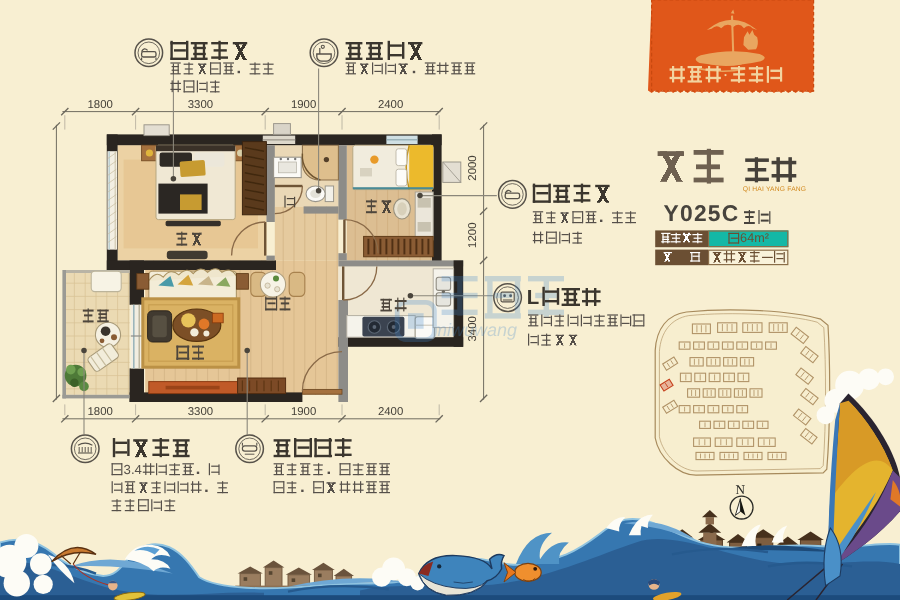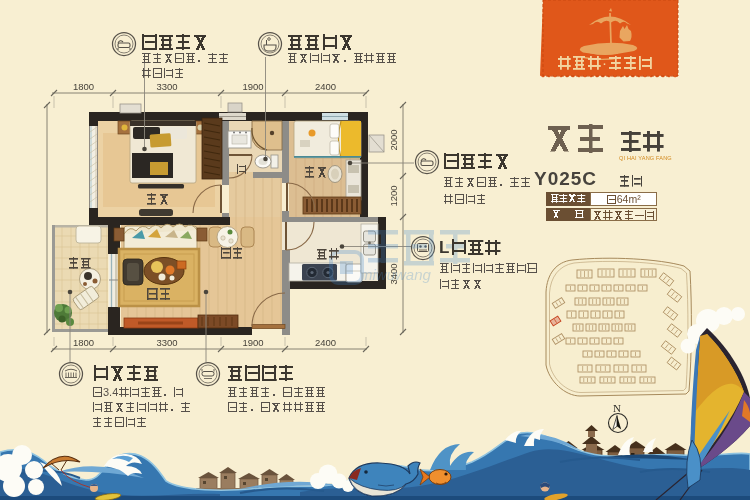--- a/index.html
+++ b/index.html
@@ -1089,22 +1089,22 @@
 <div class="ab " style="left:557px;top:54px;font-size:15px;color:#f2d4a0;letter-spacing:1px"><i class="k k3"></i><i class="k k6"></i><i class="k k3"></i><span class="lt">·</span><i class="k k1"></i><i class="k k1"></i><i class="k k5"></i></div>
 
 <div class="ab " style="left:544px;top:121px;font-size:31px;color:#6e6050;font-weight:bold;letter-spacing:2px"><i class="k k4"></i><i class="k k1"></i></div>
 
 <div class="ab " style="left:619px;top:128px;font-size:23px;color:#46413a;font-weight:bold"><i class="k k1"></i><i class="k k3"></i></div>
 
 <div class="ab " style="left:619px;top:149px;"><svg width="60" height="10" viewBox="0 0 60 10">
       <text x="0" y="7" font-family="Liberation Sans" font-size="5.6" letter-spacing="0.15" fill="#d28a20">QI HAI YANG FANG</text>
     </svg></div>
 
-<div class="ab " style="left:534px;top:168px;font-size:19px;color:#47433d;font-weight:bold;letter-spacing:1px">Y025C</div>
+<div class="ab " style="left:553px;top:168px;font-size:19px;color:#47433d;font-weight:bold;letter-spacing:1px">Y025C</div>
 
 <div class="ab " style="left:619px;top:174px;font-size:12px;color:#47433d"><i class="k k1"></i><i class="k k5"></i></div>
 
 <div class="ab " style="left:546px;top:192px;font-size:9px;color:#fff;width:44px;height:13.5px;background:#6b4f33;text-align:center;line-height:13.5px"><i class="k k6"></i><i class="k k1"></i><i class="k k4"></i><i class="k k1"></i></div>
 
-<div class="ab " style="left:590px;top:192px;font-size:10.5px;color:#6b4f33;width:65px;height:11.5px;border:1px solid #8a6d48;text-align:center;line-height:12px;background:#ffffff"><i class="k k2"></i><span class="lt">64m²</span></div>
+<div class="ab " style="left:590px;top:192px;font-size:10.5px;color:#6b4f33;width:65px;height:11.5px;border:1px solid #8a6d48;text-align:center;line-height:12px;background:#14b8a6"><i class="k k2"></i><span class="lt">64m²</span></div>
 
 <div class="ab " style="left:546px;top:207.5px;font-size:9px;color:#fff;width:44px;height:13.5px;background:#6b4f33;text-align:center;line-height:13.5px"><i class="k k4"></i><span style="display:inline-block;width:14px"></span><i class="k k2"></i></div>
 
 <div class="ab " style="left:590px;top:207.5px;font-size:10.5px;color:#6b4f33;width:65px;height:11.5px;border:1px solid #8a6d48;text-align:center;line-height:12px;background:#f9f2da"><i class="k k4"></i><i class="k k3"></i><i class="k k4"></i><i class="k k1"></i><i class="k k0"></i><i class="k k5"></i></div>
 </body></html>

